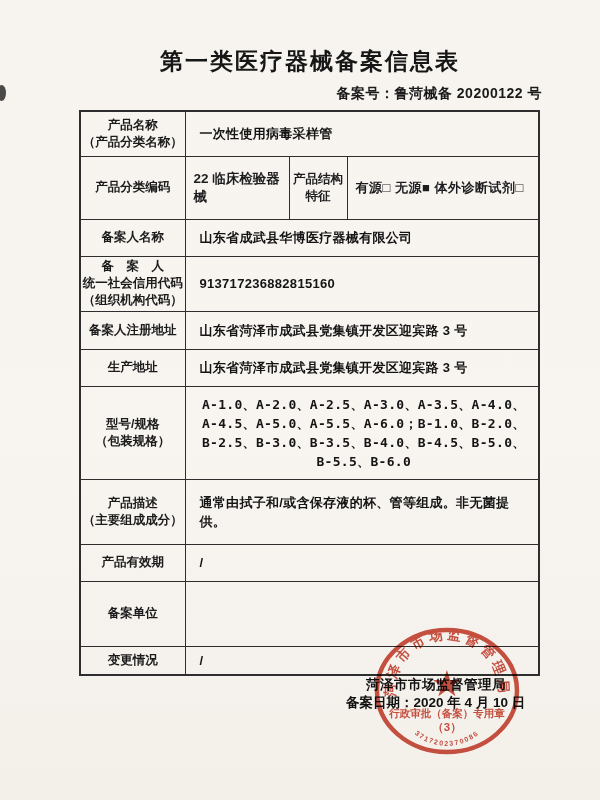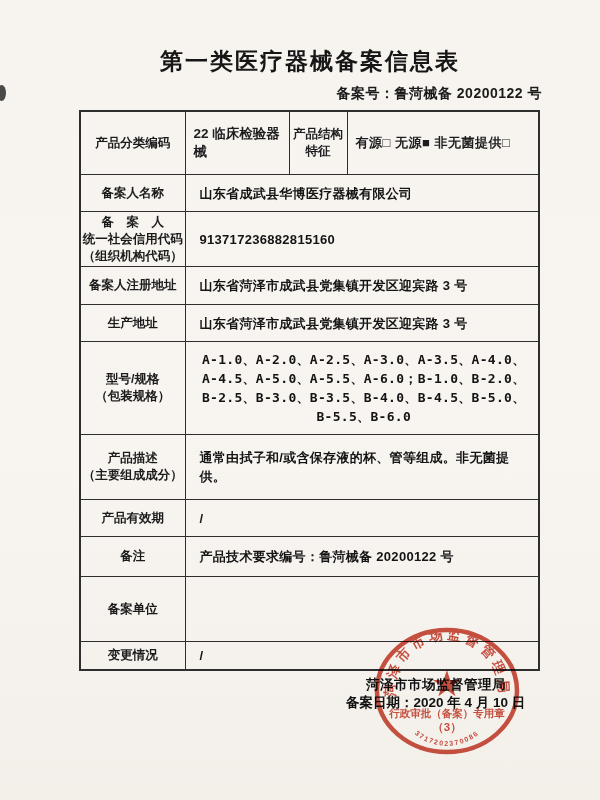--- a/index.html
+++ b/index.html
@@ -88,28 +88,35 @@
   <div class="record-no">备案号：鲁菏械备 20200122 号</div>
 
   <table class="form">
     <colgroup>
       <col style="width:105px">
         <col style="width:104px">
         <col style="width:58px">
         <col style="width:192px">
     </colgroup>
     <tbody>
+      <tr class="r1">
+        <td class="label">
+          <div class="line">产品名称</div>
+          <div class="line">（产品分类名称）</div>
+        </td>
+        <td class="value" colspan="3">一次性使用病毒采样管</td>
+      </tr>
 
       <tr class="r2">
         <td class="label">
           <div class="line">产品分类编码</div>
         </td>
         <td class="subcode">22 临床检验器械</td>
         <td class="subfeat">产品结构特征</td>
-        <td class="options">有源□ 无源■ 非无菌提供□</td>
+        <td class="options">有源□ 无源■ 体外诊断试剂□</td>
       </tr>
 
       <tr class="r3">
         <td class="label">
           <div class="line">备案人名称</div>
         </td>
         <td class="value" colspan="3">山东省成武县华博医疗器械有限公司</td>
       </tr>
 
       <tr class="r4">
@@ -152,26 +159,20 @@
       </tr>
 
 
       <tr class="r10">
         <td class="label">
           <div class="line">产品有效期</div>
         </td>
         <td class="value" colspan="3">/</td>
       </tr>
 
-      <tr class="r11">
-        <td class="label">
-          <div class="line">备注</div>
-        </td>
-        <td class="value" colspan="3">产品技术要求编号：鲁菏械备 20200122 号</td>
-      </tr>
 
       <tr class="r12">
         <td class="label">
           <div class="line">备案单位</div>
         </td>
         <td class="value" colspan="3"></td>
       </tr>
 
       <tr class="r13">
         <td class="label">

